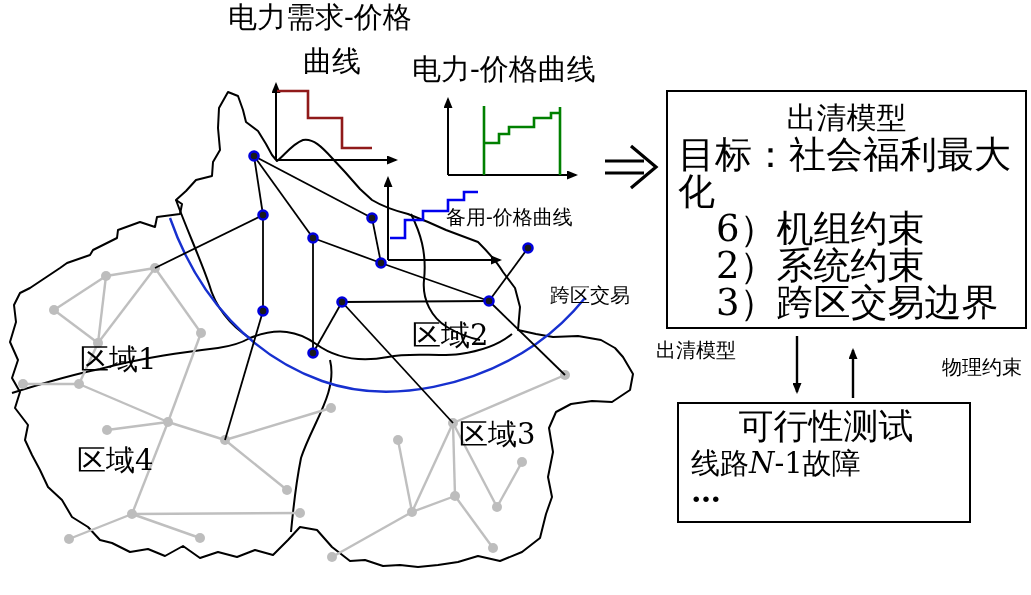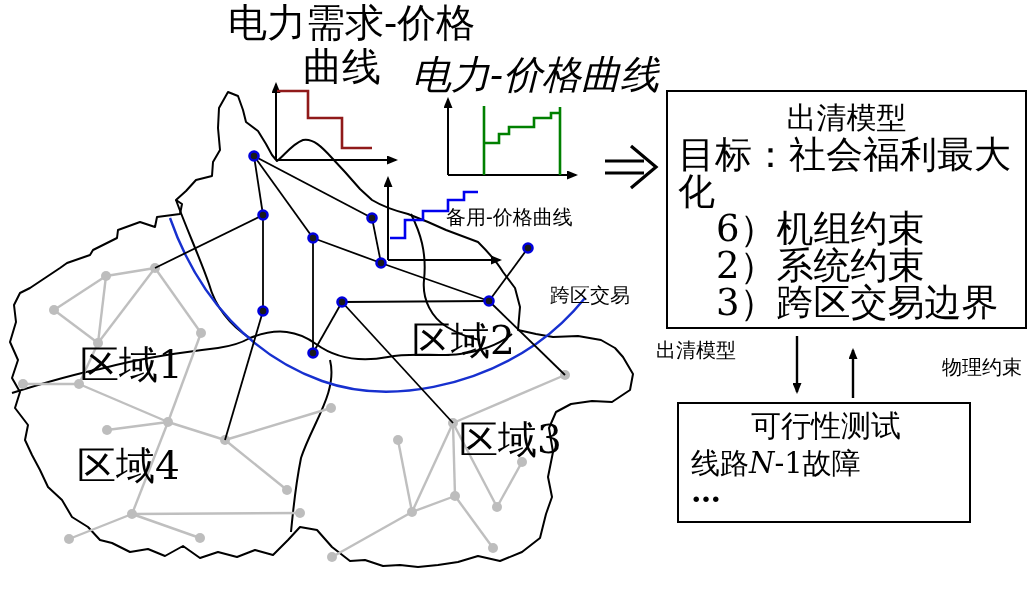--- a/index.html
+++ b/index.html
@@ -1,28 +1,28 @@
 <!DOCTYPE html>
 <html><head>
 <meta charset="utf-8">
 <style>
   html,body{margin:0;padding:0;background:#fff;}
   #stage{position:relative;width:1031px;height:595px;background:#fff;overflow:hidden;
          font-family:"DejaVu Serif","Liberation Serif",serif;color:#000;}
   #net{position:absolute;left:0;top:0;z-index:1;}
   .lbl{position:absolute;white-space:nowrap;z-index:3;line-height:1.1;}
-  .f29{font-size:39px;}
+  .f29{font-size:29px;}
   .f28{font-size:20px;margin-left:16px;}
   .box{position:absolute;border:2.5px solid #000;background:#fff;z-index:2;box-sizing:border-box;}
   #clearing-box{left:666px;top:90px;width:361px;height:239px;padding:8px 10px 0 10px;}
   #clearing-box .bx-title{text-align:center;font-size:30px;line-height:36px;}
   #clearing-box .bx-line{font-size:37px;line-height:37px;}
   #clearing-box .constraint{padding-left:38px;}
   #feas-box{left:677px;top:402px;width:294px;height:121px;padding:4px 8px 0 12px;}
-  #feas-box .bx-title{text-align:center;font-size:30px;line-height:36px;}
+  #feas-box .bx-title{text-align:center;font-size:35px;line-height:36px;}
   #feas-box .bx-line{font-size:29px;line-height:38px;}
   #feas-box .dots{font-size:30px;font-weight:bold;line-height:20px;letter-spacing:1px;}
 </style>
 </head>
 <body>
 
 <div id="stage">
 
   <svg id="net" width="1031" height="595" viewBox="0 0 1031 595">
     <defs>
@@ -175,21 +175,21 @@
     </g>
 
     <g stroke="#000" stroke-width="2.4" fill="none">
       <line x1="797" y1="336" x2="797" y2="392" marker-end="url(#ah)"></line>
       <line x1="853" y1="398" x2="853" y2="350" marker-end="url(#ah)"></line>
     </g>
   </svg>
 
   <div class="lbl f29" style="left:228px;top:2px;">电力需求-价格</div>
   <div class="lbl f29" style="left:303px;top:46px;">曲线</div>
-  <div class="lbl f29" style="left:412px;top:54px;font-style:italic;">电力-价格曲线</div>
+  <div class="lbl f29" style="left:412px;top:54px;">电力-价格曲线</div>
   <div class="lbl f28" style="left:430px;top:206px;">备用-价格曲线</div>
 
   <div class="lbl f29" style="left:80px;top:344px;">区域1</div>
   <div class="lbl f29" style="left:412px;top:320px;">区域2</div>
   <div class="lbl f29" style="left:459px;top:419px;">区域3</div>
   <div class="lbl f29" style="left:77px;top:445px;">区域4</div>
 
   <div class="lbl f28" style="left:534px;top:284px;text-align:center;">跨区交易</div>
   <div class="lbl f28" style="left:640px;top:339px;">出清模型</div>
   <div class="lbl f28" style="left:926px;top:356px;">物理约束</div>

